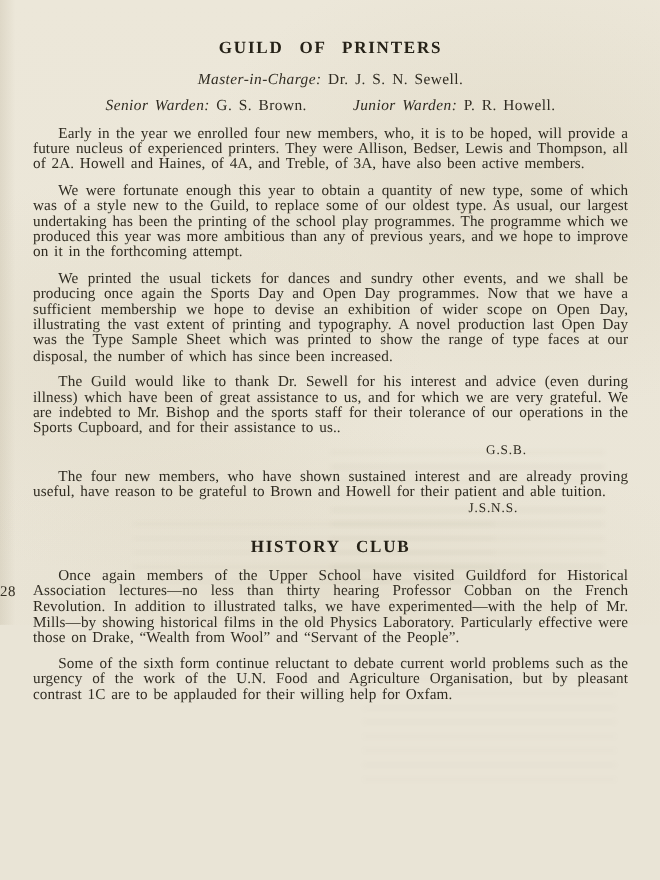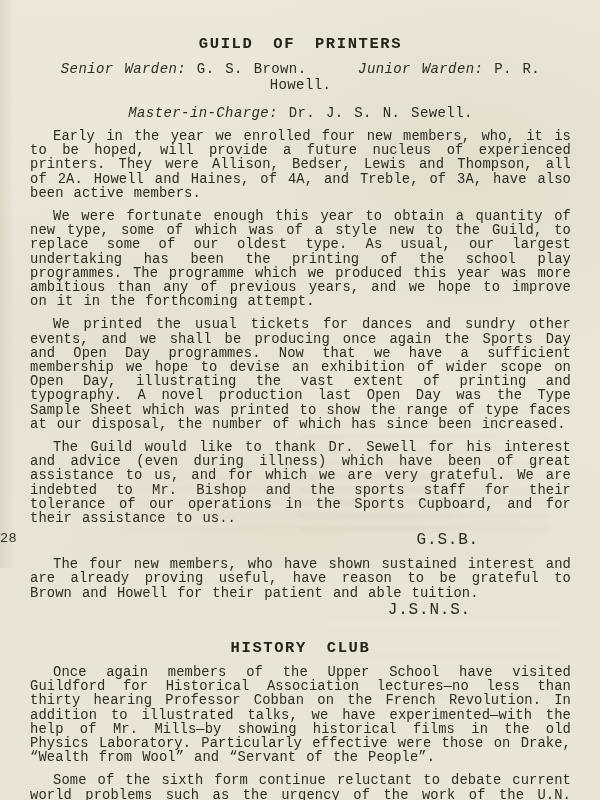--- a/index.html
+++ b/index.html
@@ -4,21 +4,21 @@
 <style>
   html, body {
     margin: 0; padding: 0;
     width: 600px; height: 800px;
     overflow: hidden;
     background: #e9e4d6;
   }
   .page {
     position: relative;
     width: 600px; height: 568px;
-    font-family: Liberation Mono, monospace;
+    font-family: Liberation Serif, serif;
     color: #2f2b21;
     background:
       radial-gradient(ellipse 420px 300px at 78% 30%, rgba(205,196,168,0.28), rgba(0,0,0,0) 70%),
       radial-gradient(ellipse 380px 260px at 20% 60%, rgba(208,199,172,0.22), rgba(0,0,0,0) 70%),
       radial-gradient(ellipse 500px 200px at 50% 95%, rgba(214,206,182,0.30), rgba(0,0,0,0) 75%),
       linear-gradient(90deg, rgba(180,170,145,0.25) 0px, rgba(0,0,0,0) 14px),
       linear-gradient(0deg, #eae5d7, #ece7d9);
   }
   .showthrough {
     position: absolute;
@@ -59,21 +59,21 @@
     line-height: 14.2px;
     text-align: justify;
     text-indent: 23px;
     letter-spacing: 0.1px;
     word-spacing: 1.6px;
   }
   .first-para { }
   .signature {
     text-align: right;
     padding-right: 92px;
-    font-size: 16px;
+    font-size: 12px;
     letter-spacing: 0.8px;
     margin-top: 5px;
   }
   .sig-last { margin-top: 0; padding-right: 100px; }
   .history-title { margin-top: 20px; }
   .page-number {
     position: absolute;
     left: 0; right: 0;
     bottom: 22px;
     font-size: 13.5px;
@@ -87,31 +87,31 @@
 <div class="page">
 
   <div class="showthrough" style="left:300px; top:410px; width:250px; height:120px;"></div>
   <div class="showthrough" style="left:120px; top:470px; width:330px; height:60px; opacity:0.3;"></div>
   <div class="showthrough" style="left:330px; top:600px; width:230px; height:110px; opacity:0.25;"></div>
 
   <div class="content">
 
     <h2 class="section-title">GUILD OF PRINTERS</h2>
 
+    <div class="officers">
+      <span class="officer-label">Master-in-Charge:</span>
+      <span class="officer-name">Dr. J. S. N. Sewell.</span>
+    </div>
+
     <div class="officers officers-row2">
       <span class="officer-label">Senior Warden:</span>
       <span class="officer-name">G. S. Brown.</span>
       <span class="warden-gap"></span>
       <span class="officer-label">Junior Warden:</span>
       <span class="officer-name">P. R. Howell.</span>
-    </div>
-
-    <div class="officers">
-      <span class="officer-label">Master-in-Charge:</span>
-      <span class="officer-name">Dr. J. S. N. Sewell.</span>
     </div>
 
     <p class="body-para first-para">Early in the year we enrolled four new members, who, it is to be hoped, will provide a future nucleus of experienced printers. They were Allison, Bedser, Lewis and Thompson, all of 2A. Howell and Haines, of 4A, and Treble, of 3A, have also been active members.</p>
     <p class="body-para">We were fortunate enough this year to obtain a quantity of new type, some of which was of a style new to the Guild, to replace some of our oldest type. As usual, our largest undertaking has been the printing of the school play programmes. The programme which we produced this year was more ambitious than any of previous years, and we hope to improve on it in the forthcoming attempt.</p>
     <p class="body-para">We printed the usual tickets for dances and sundry other events, and we shall be producing once again the Sports Day and Open Day programmes. Now that we have a sufficient membership we hope to devise an exhibition of wider scope on Open Day, illustrating the vast extent of printing and typography. A novel production last Open Day was the Type Sample Sheet which was printed to show the range of type faces at our disposal, the number of which has since been increased.</p>
     <p class="body-para">The Guild would like to thank Dr. Sewell for his interest and advice (even during illness) which have been of great assistance to us, and for which we are very grateful. We are indebted to Mr. Bishop and the sports staff for their tolerance of our operations in the Sports Cupboard, and for their assistance to us..</p>
 
     <div class="signature">G.S.B.</div>
 
     <p class="body-para">The four new members, who have shown sustained interest and are already proving useful, have reason to be grateful to Brown and Howell for their patient and able tuition.</p>

